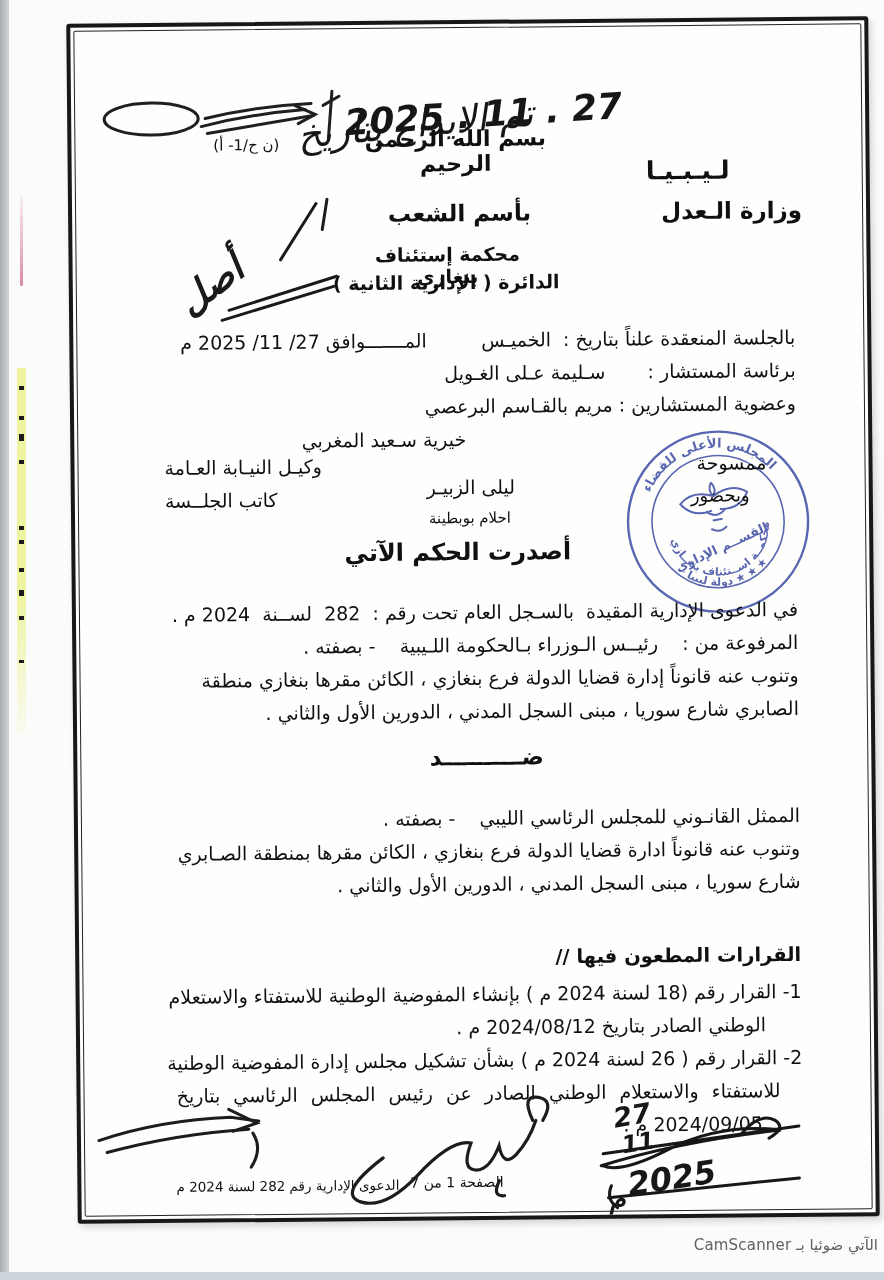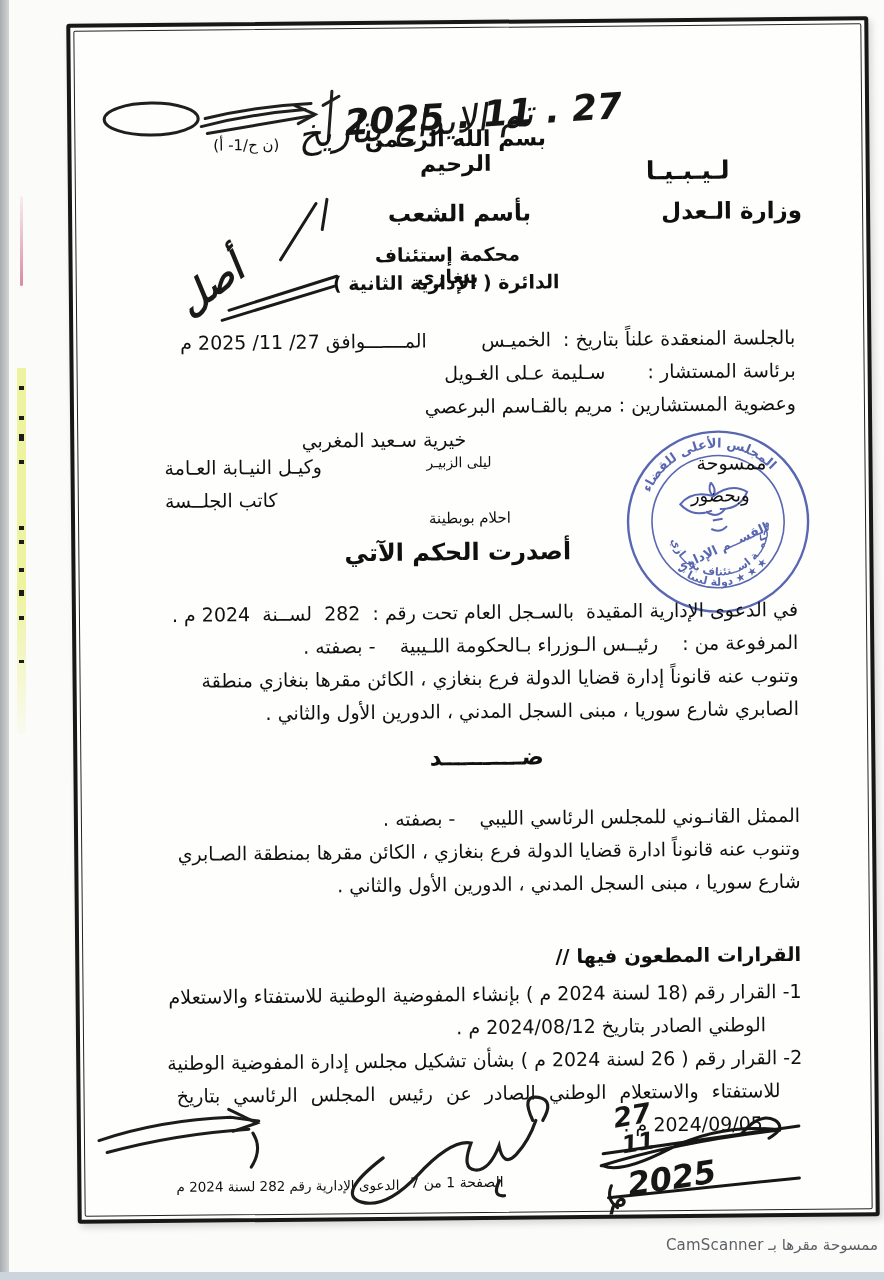--- a/index.html
+++ b/index.html
@@ -132,21 +132,21 @@
           </text>
           <text font-size="11">
             <textPath href="#arcInner" startOffset="50%" text-anchor="middle">محكمــة اســتئناف بنغــازي</textPath>
           </text>
           <text x="98" y="128" font-size="13" text-anchor="middle" transform="rotate(-14 98 128)">القســم الإداري</text>
         </g>
       </svg>
     </div>
 
     <div class="t nw" style="top:430px;left:622px;font-size:19px;z-index:3">ممسوحة</div>
-    <div class="t nw" style="top:430px;left:352px;font-size:14px">ليلى الزبيـر</div>
+    <div class="t nw" style="top:452px;left:352px;font-size:19px">ليلى الزبيـر</div>
     <div class="t nw" style="top:430px;left:90px;font-size:19px">وكيـل النيـابة العـامة</div>
     <div class="t nw" style="top:463px;left:616px;font-size:18px;z-index:3">وبحضور</div>
     <div class="t nw" style="top:485px;left:354px;font-size:15px">احلام بوبطينة</div>
     <div class="t nw" style="top:463px;left:90px;font-size:19px">كاتب الجلــسة</div>
 
     <div class="t b ctr" style="top:514px;left:260px;width:245px;font-size:24px;z-index:3">أصدرت الحكم الآتي</div>
 
     <div class="blk" style="top:572px;right:72px;width:655px">
       <div>في الدعوى الإدارية المقيدة  بالسـجل العام تحت رقم :  282  لســنة  2024 م .</div>
       <div>المرفوعة من :    رئيــس الـوزراء بـالحكومة اللـيبية    - بصفته .</div>
@@ -198,16 +198,16 @@
           <path d="M660 78 q18 -22 34 -14 q12 8 -6 18"></path>
         </g>
         <text x="534" y="70" font-size="27" font-style="italic" font-weight="bold" fill="#171717" transform="rotate(-9 534 70)">27</text>
         <text x="542" y="96" font-size="24" font-style="italic" font-weight="bold" fill="#171717" transform="rotate(-9 542 96)">11</text>
         <text x="548" y="138" font-size="32" font-style="italic" font-weight="bold" fill="#171717" transform="rotate(-8 548 138)">2025</text>
         <text x="528" y="150" font-size="26" font-style="italic" font-weight="bold" fill="#171717">م</text>
       </g>
     </svg>
   </div>
 
-  <div class="camscanner">ممسوحة مقرها بـ CamScanner</div>
+  <div class="camscanner">الآتي ضوئيا بـ CamScanner</div>
 
   <div class="bottom-strip"></div>
 </div>
 
 </body></html>

